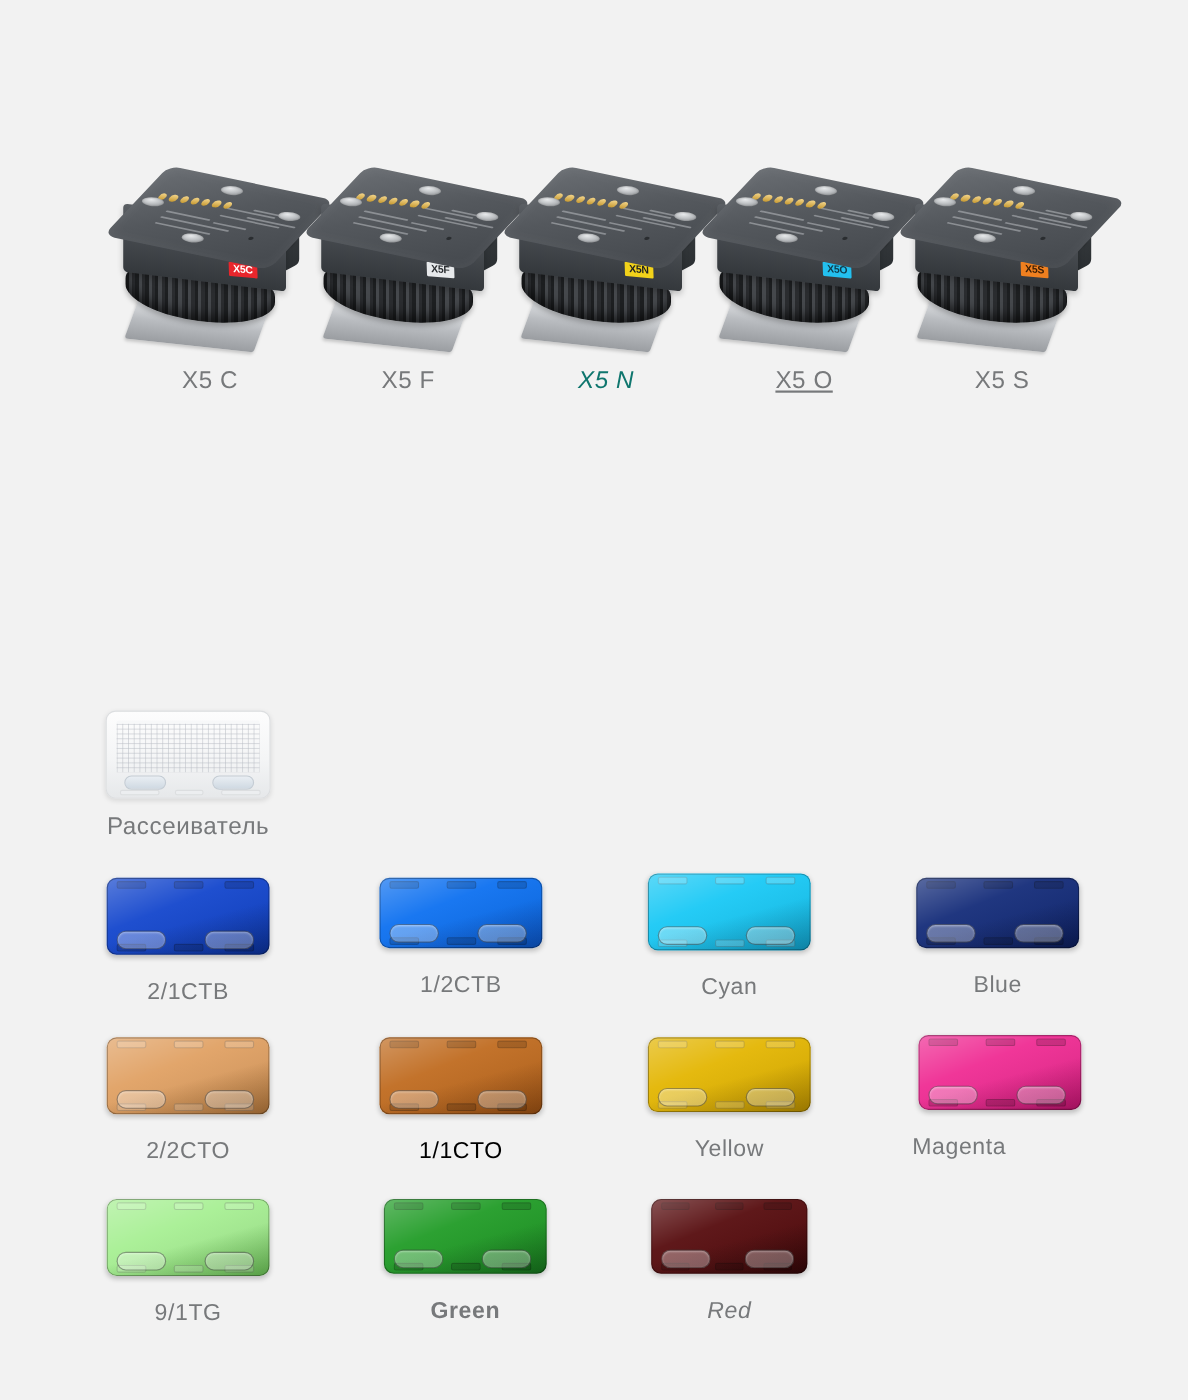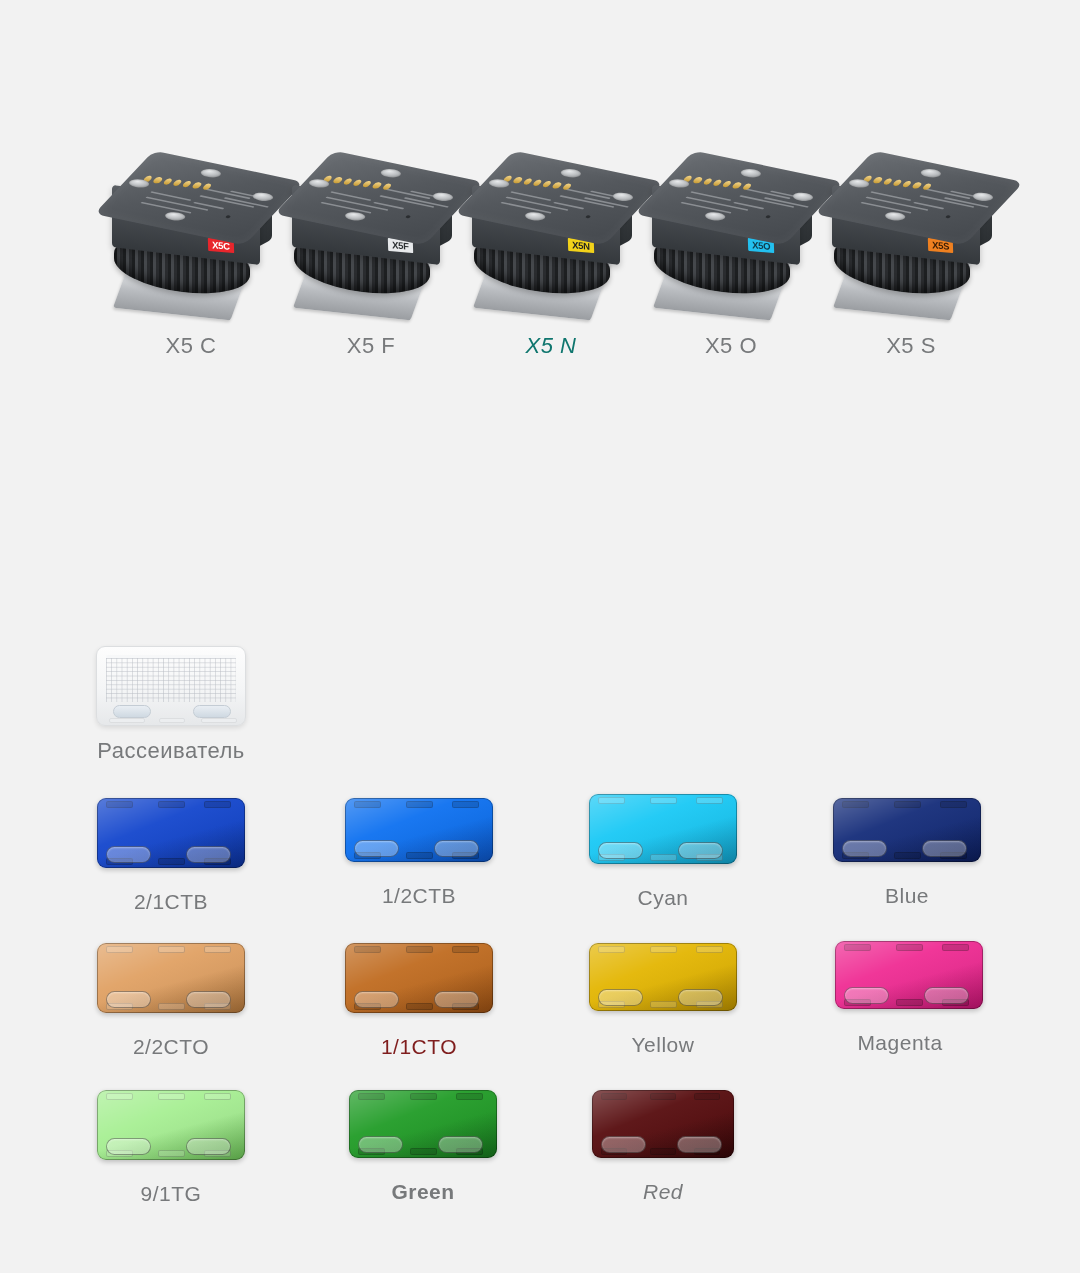--- a/index.html
+++ b/index.html
@@ -365,21 +365,21 @@
           <b></b>
           <b></b>
         </div>
         <div class="screw" style="left: 4px; top: 40px;"></div>
         <div class="screw" style="left: 56px; top: 8px;"></div>
         <div class="screw" style="left: 118px; top: 24px;"></div>
         <div class="screw" style="left: 60px; top: 72px;"></div>
         <div class="ir-dot" style="left: 112px; top: 62px;"></div>
       </div>
     </div>
-    <div class="caption lg" style="left: 636px; top: 333px; width: 190px; color: rgb(119, 121, 123);">X5 O</div>
+    <div class="caption lg" style="left: 636px; top: 333px; width: 190px; color: rgb(119, 121, 123); text-decoration: underline;">X5 O</div>
     <div class="trigger" style="left: 816px; top: 140px;">
       <div class="foot"></div>
       <div class="wheel"></div>
       <div class="body-right"></div>
       <div class="body-front"></div>
       <div class="btn-oval" style="left: 106px; top: 78px;">-/O</div>
       <div class="btn-oval" style="left: 142px; top: 66px;">+/M</div>
       <div class="badge" style="left: 112px; top: 99px; background: rgb(239, 128, 32); color: rgb(58, 29, 5);">X5S</div>
       <div class="body-top">
         <div class="top-print">
@@ -495,21 +495,21 @@
       <div class="f-notch dark" style="left: 61px; top: 3px; width: 27px;"></div>
       <div class="f-notch dark" style="left: 107px; top: 3px; width: 27px;"></div>
       <div class="f-notch dark" style="left: 9px; top: 60px; width: 27px;"></div>
       <div class="f-notch dark" style="left: 61px; top: 60px; width: 27px;"></div>
       <div class="f-notch dark" style="left: 107px; top: 60px; width: 27px;"></div>
       <div class="f-tab" style="left: 9px; top: 48px;"></div>
       <div class="f-tab" style="left: 89px; top: 48px;"></div>
       <div class="sheen"></div>
       <div class="rim"></div>
     </div>
-    <div class="caption" style="left: 305px; top: 1035px; width: 228px; color: #7f1d1d;">1/1CTO</div>
+    <div class="caption" style="left: 305px; top: 1035px; width: 228px; color: #000000;">1/1CTO</div>
     <div class="filter" style="left: 589px; top: 943px; width: 148px; height: 68px; background: linear-gradient(165deg, rgb(227, 181, 0) 0%, rgb(227, 181, 0) 55%, rgb(168, 130, 0) 100%);">
       <div class="f-notch" style="left: 9px; top: 3px; width: 27px;"></div>
       <div class="f-notch" style="left: 61px; top: 3px; width: 27px;"></div>
       <div class="f-notch" style="left: 107px; top: 3px; width: 27px;"></div>
       <div class="f-notch" style="left: 9px; top: 58px; width: 27px;"></div>
       <div class="f-notch" style="left: 61px; top: 58px; width: 27px;"></div>
       <div class="f-notch" style="left: 107px; top: 58px; width: 27px;"></div>
       <div class="f-tab" style="left: 9px; top: 46px;"></div>
       <div class="f-tab" style="left: 89px; top: 46px;"></div>
       <div class="sheen"></div>
@@ -521,21 +521,21 @@
       <div class="f-notch dark" style="left: 61px; top: 3px; width: 27px;"></div>
       <div class="f-notch dark" style="left: 107px; top: 3px; width: 27px;"></div>
       <div class="f-notch dark" style="left: 9px; top: 58px; width: 27px;"></div>
       <div class="f-notch dark" style="left: 61px; top: 58px; width: 27px;"></div>
       <div class="f-notch dark" style="left: 107px; top: 58px; width: 27px;"></div>
       <div class="f-tab" style="left: 9px; top: 46px;"></div>
       <div class="f-tab" style="left: 89px; top: 46px;"></div>
       <div class="sheen"></div>
       <div class="rim"></div>
     </div>
-    <div class="caption" style="left: 786px; top: 1031px; width: 228px; color: rgb(119, 121, 123);">Magenta</div>
+    <div class="caption" style="left: 758px; top: 1031px; width: 228px; color: rgb(119, 121, 123);">Magenta</div>
     <div class="filter" style="left: 97px; top: 1090px; width: 148px; height: 70px; background: linear-gradient(165deg, rgb(166, 239, 146) 0%, rgb(166, 239, 146) 55%, rgb(95, 174, 76) 100%);">
       <div class="f-notch" style="left: 9px; top: 3px; width: 27px;"></div>
       <div class="f-notch" style="left: 61px; top: 3px; width: 27px;"></div>
       <div class="f-notch" style="left: 107px; top: 3px; width: 27px;"></div>
       <div class="f-notch" style="left: 9px; top: 60px; width: 27px;"></div>
       <div class="f-notch" style="left: 61px; top: 60px; width: 27px;"></div>
       <div class="f-notch" style="left: 107px; top: 60px; width: 27px;"></div>
       <div class="f-tab" style="left: 9px; top: 48px;"></div>
       <div class="f-tab" style="left: 89px; top: 48px;"></div>
       <div class="sheen"></div>

